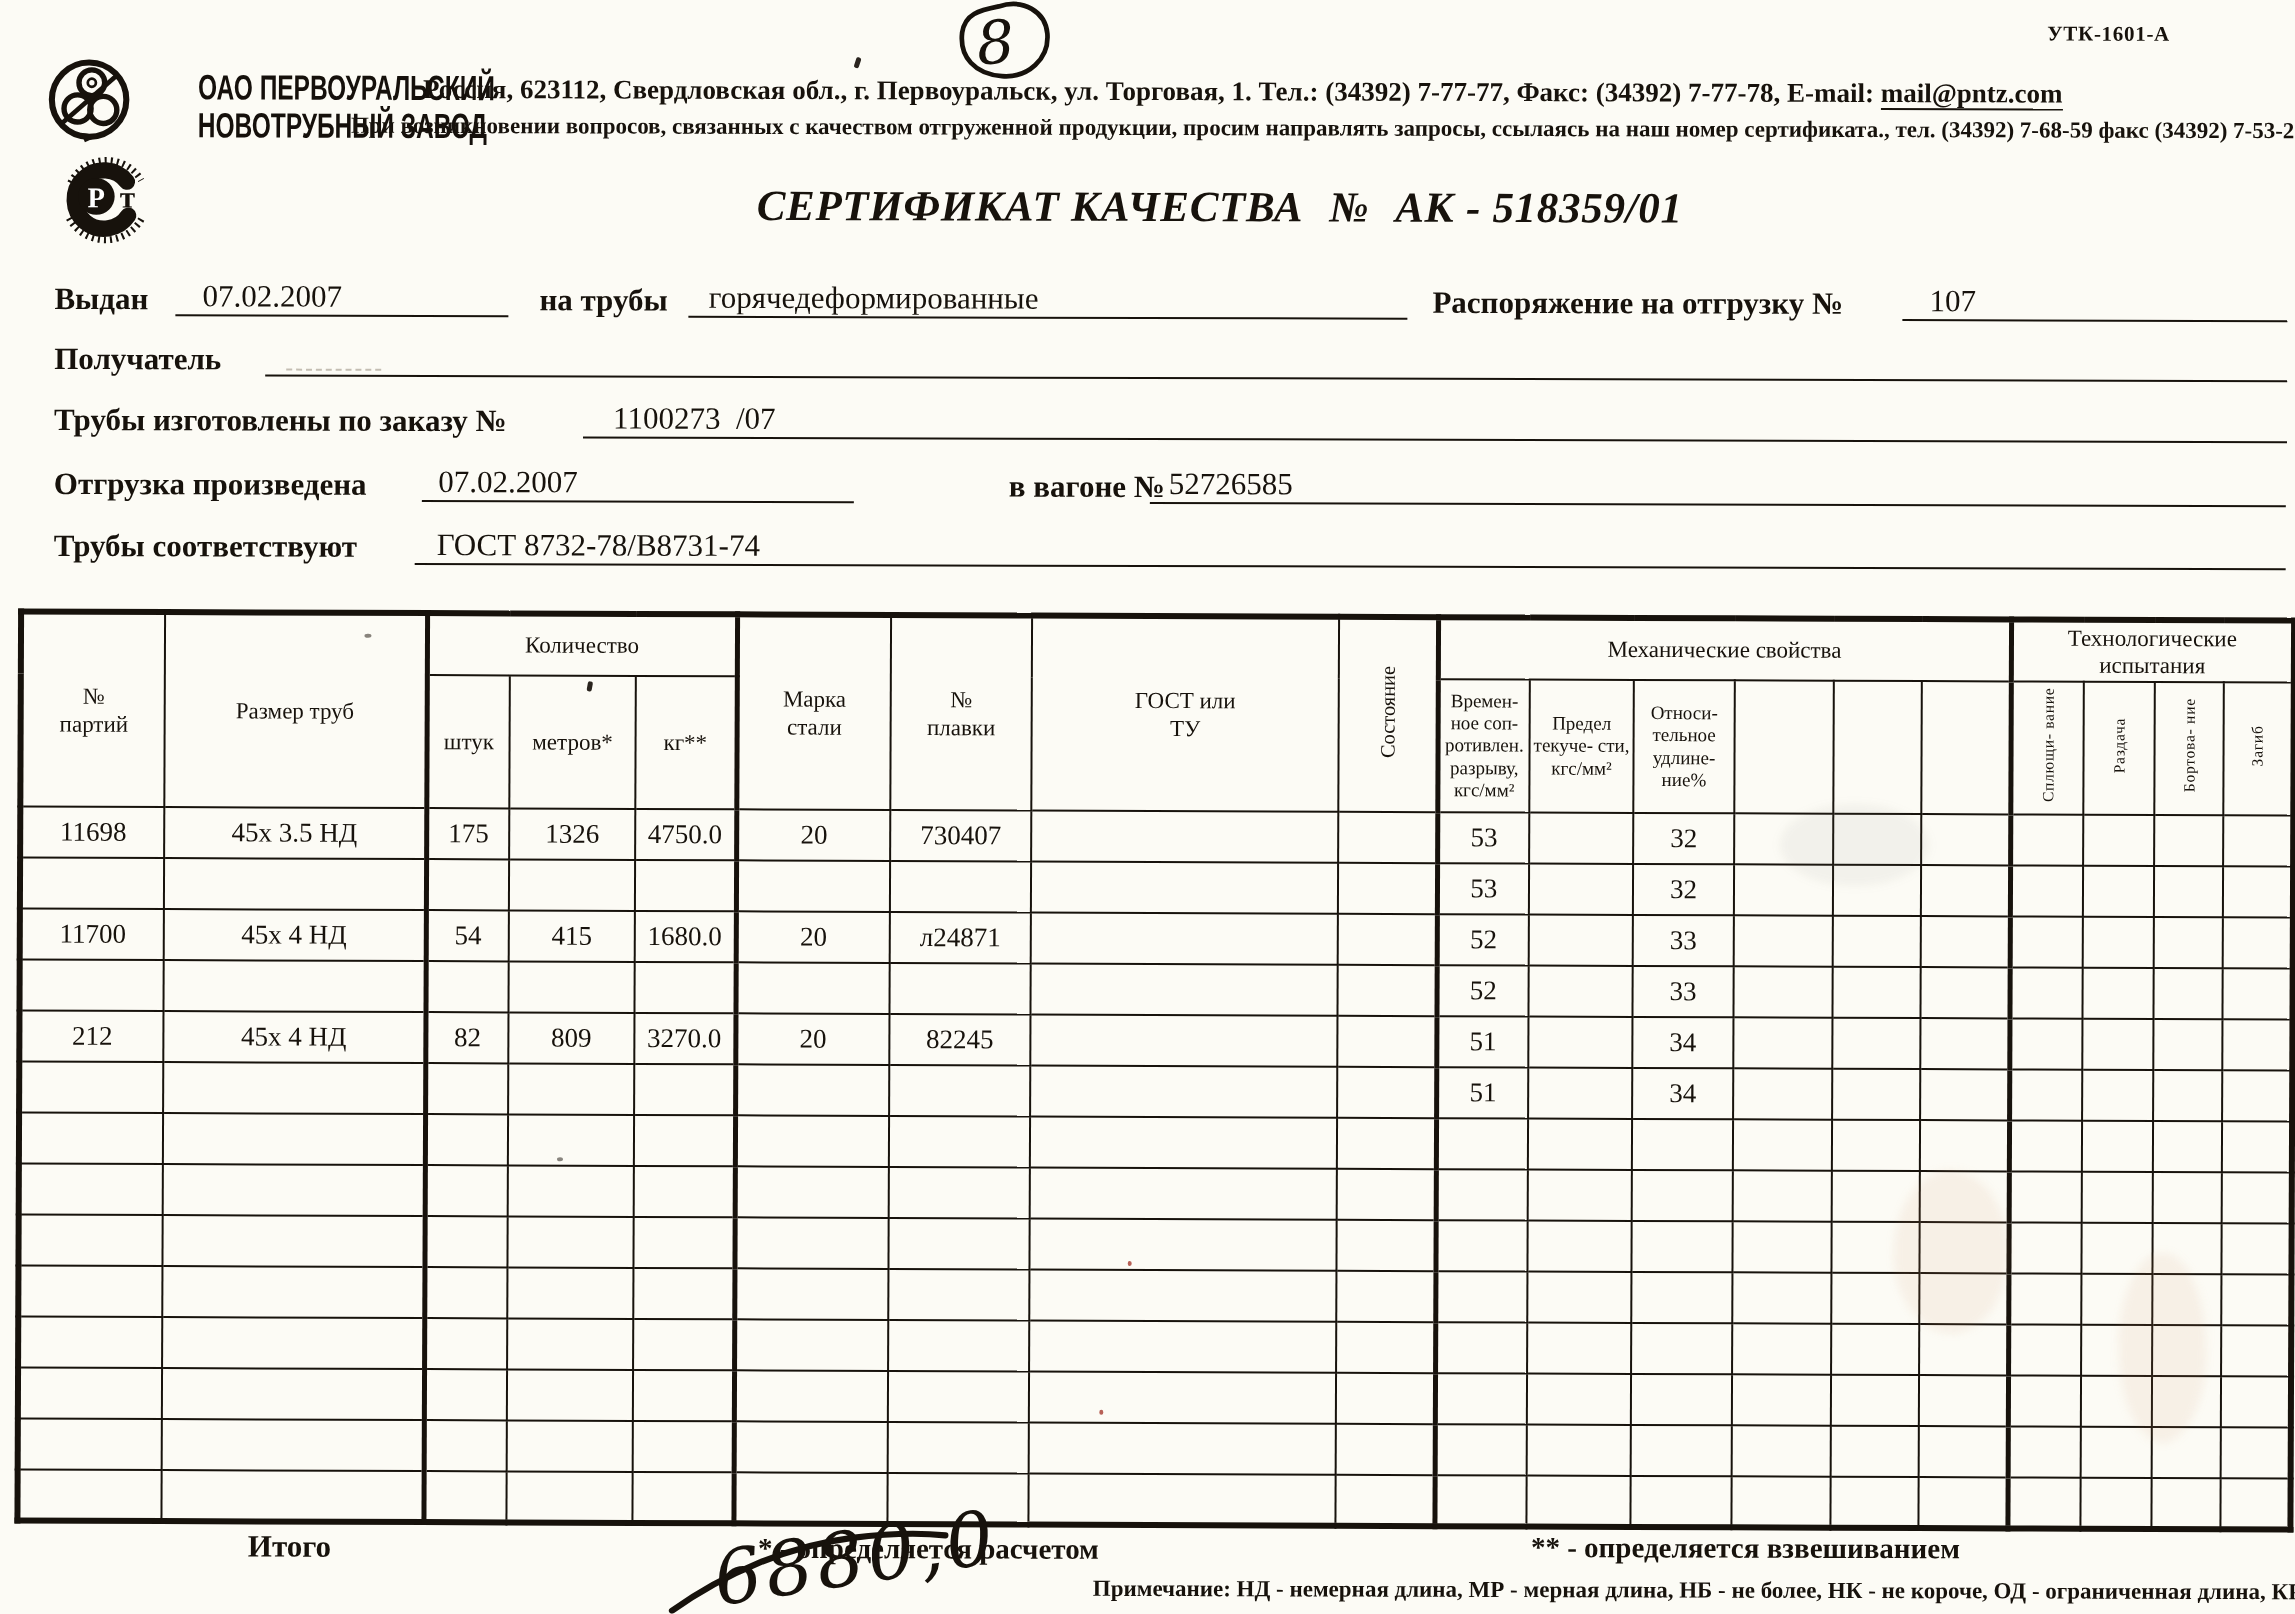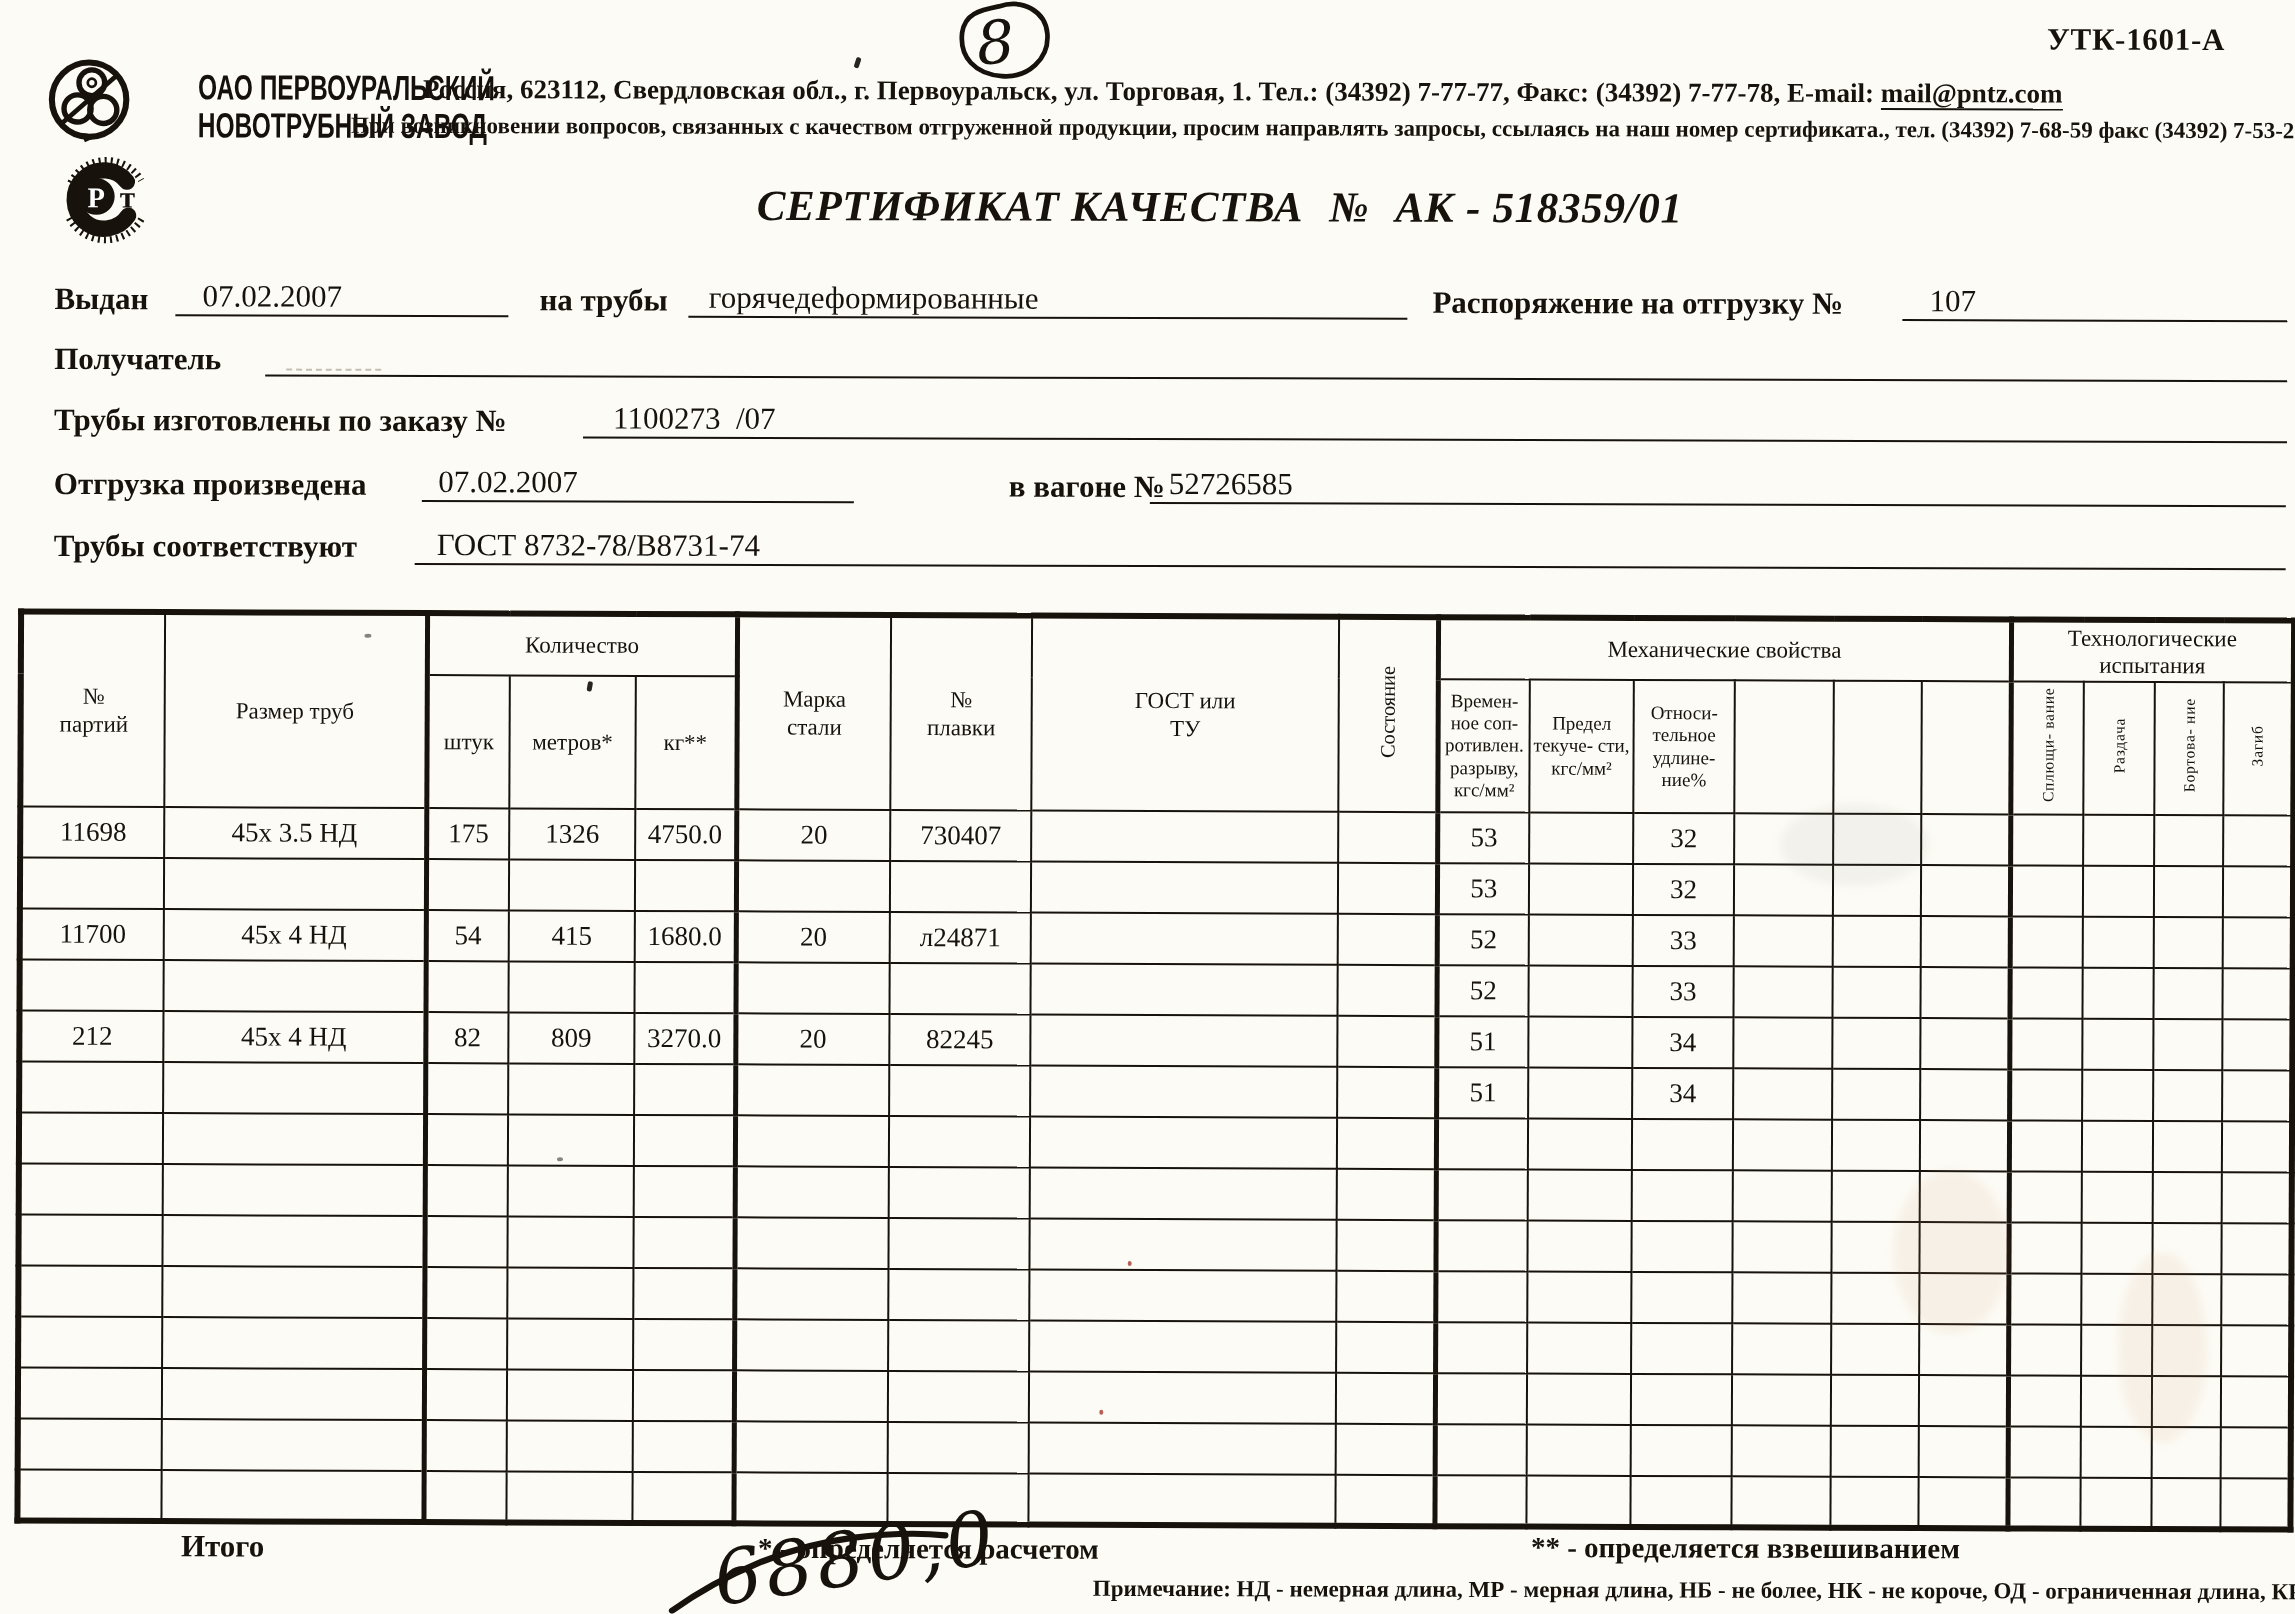--- a/index.html
+++ b/index.html
@@ -4,21 +4,21 @@
 <style>
   html,body { margin:0; padding:0; background:#e8e6e0; }
   .page {
     position:relative; width:2295px; height:1614px; overflow:hidden;
     background:#fcfbf5; color:#17120c;
     font-family:"Liberation Serif", serif;
   }
   .rot { position:absolute; inset:0; transform:rotate(0.16deg); transform-origin:50% 50%; }
 
   
-  .form-code { position:absolute; left:2045px; top:19px; font-size:31px; font-weight:bold; letter-spacing:0.7px; }
+  .form-code { position:absolute; left:2045px; top:19px; font-size:21px; font-weight:bold; letter-spacing:0.7px; }
   .logo-svg { position:absolute; left:45px; top:60px; }
   .company-name {
     position:absolute; left:196px; top:71px;
     font-family:"Liberation Sans", sans-serif; font-weight:bold;
     font-size:35px; line-height:38px; letter-spacing:0px; white-space:nowrap;
     transform:scaleX(0.70); transform-origin:left top; color:#15100b;
   }
   .addr1 { position:absolute; left:421px; top:76px; font-size:27px; font-weight:bold; white-space:nowrap; }
   .addr1 .email { border-bottom:2.7px solid #17120c; padding-bottom:0; }
   .addr2 { position:absolute; left:349px; top:115px; font-size:23px; font-weight:bold; white-space:nowrap; }
@@ -47,21 +47,21 @@
   .cert th.bl, .cert tbody td:nth-child(3), .cert tbody td:nth-child(6),
   .cert tbody td:nth-child(10), .cert tbody td:nth-child(16) { border-left-width:5.4px; }
   .nw { display:inline-block; }
   .w100 { max-width:68px; } .w120 { max-width:85px; } .w150 { max-width:105px; } .w420 { max-width:292px; }
   .mh { font-size:19px !important; line-height:1.16 !important; padding:1.4px !important; }
   .vert { writing-mode:vertical-rl; transform:rotate(180deg); display:inline-block; }
   .vert.state { font-size:20.4px; max-height:182px; line-height:1.2; }
   .vert.tech  { font-size:15.6px; max-height:128px; line-height:1.5; letter-spacing:0.7px; }
 
   
-  .total-label { position:absolute; left:183px; top:1531px; width:217px; text-align:left; font-size:31px; font-weight:bold; }
+  .total-label { position:absolute; left:183px; top:1531px; width:217px; text-align:center; font-size:31px; font-weight:bold; }
   .totals { position:absolute; left:428px; top:1523px; display:flex; }
   .totals .box {
     border:4.1px solid #17120c; border-top:none; height:48px; box-sizing:border-box;
     display:flex; align-items:center; justify-content:center; font-size:27px;
   }
   .totals .box + .box { margin-left:-4.1px; }
   .bw1 { width:87px; } .bw2 { width:130px; } .bw3 { width:105px; }
   .fn-calc  { position:absolute; left:760px; top:1533px; font-size:29px; font-weight:bold; white-space:nowrap; }
   .fn-weigh { position:absolute; left:1533px; top:1530px; font-size:29px; font-weight:bold; white-space:nowrap; }
   .fn-note  { position:absolute; left:1095px; top:1576px; font-size:23px; font-weight:bold; white-space:nowrap; }

